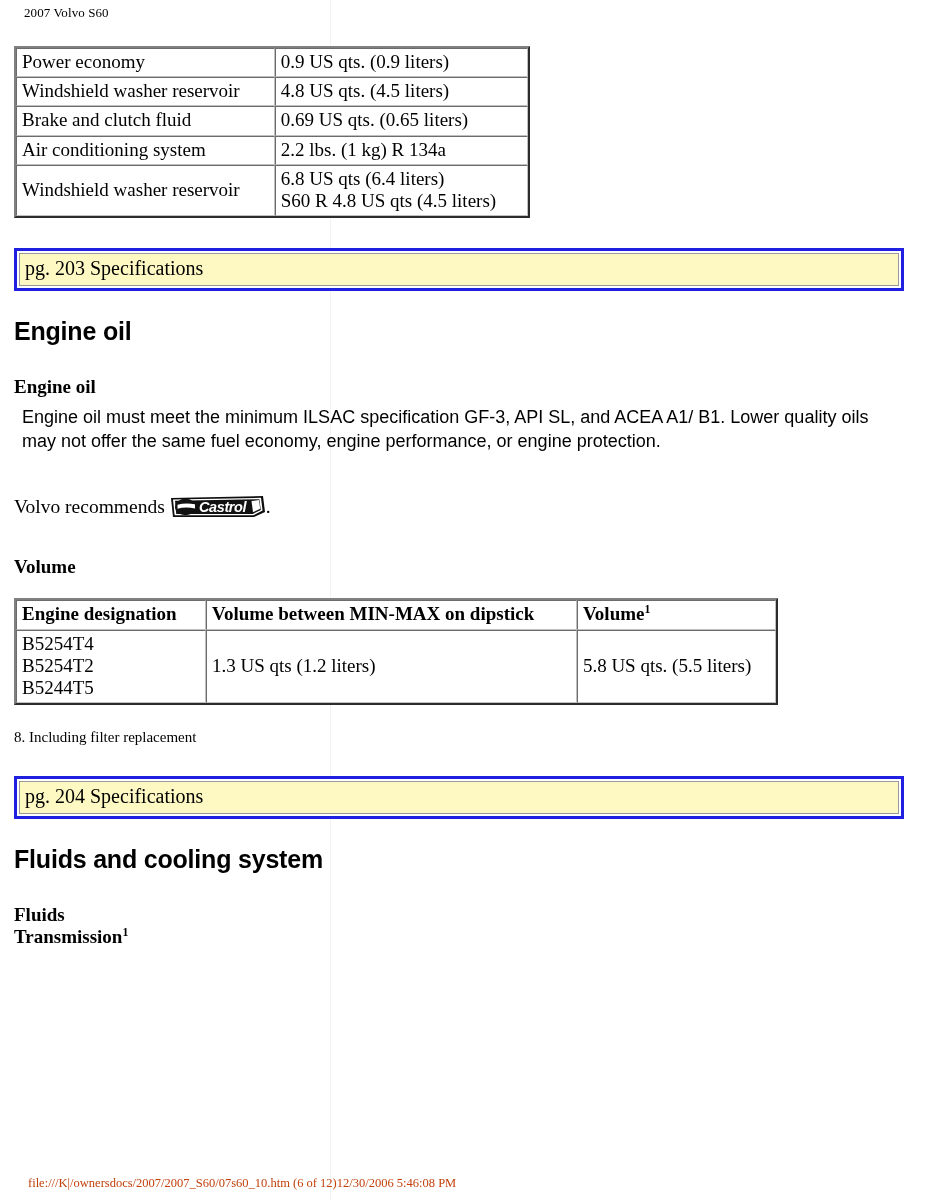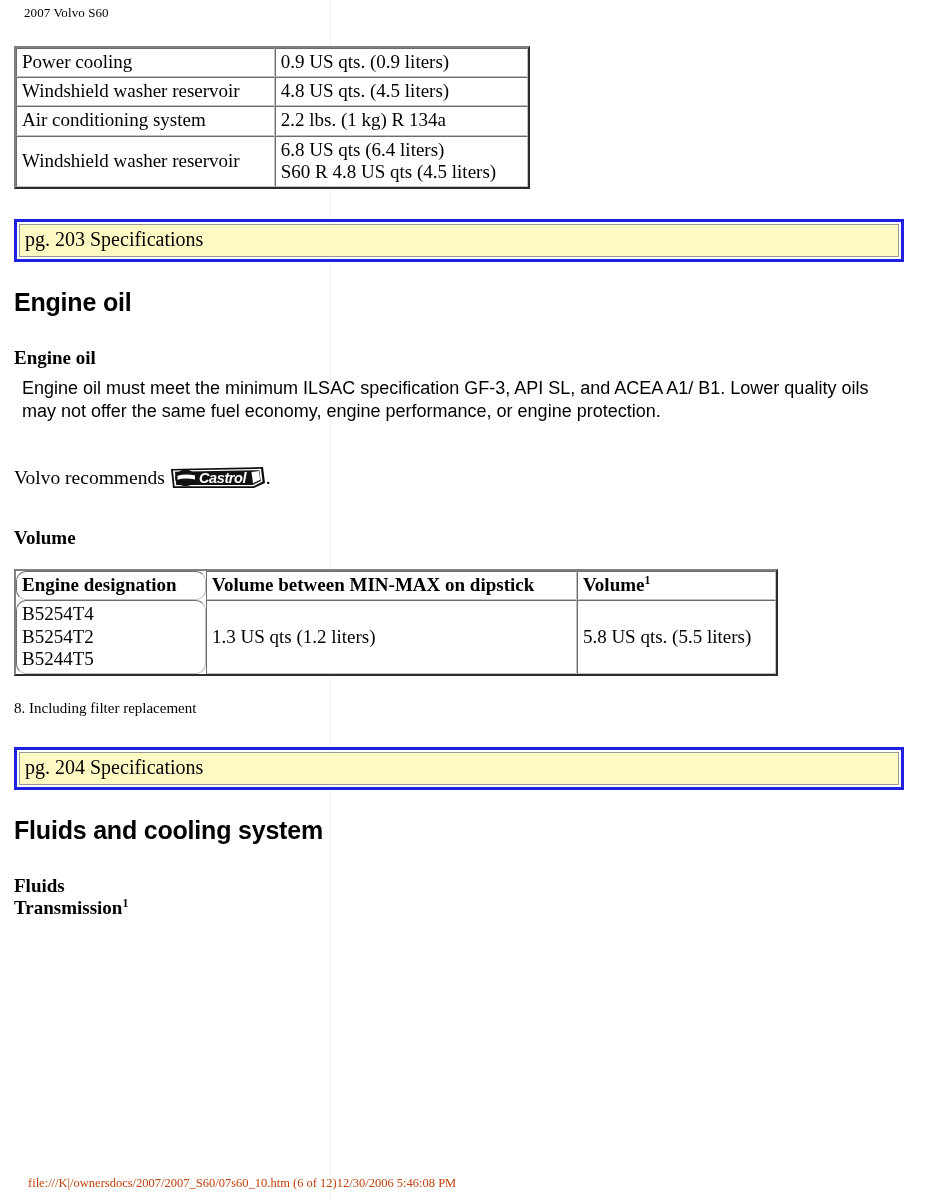--- a/index.html
+++ b/index.html
@@ -74,21 +74,21 @@
     vertical-align: top;
   }
 
   
   #table-fluid-capacities { width: 516px; }
   #table-fluid-capacities td.c1 { width: 252px; }
   #table-fluid-capacities td.c2 { width: 248px; }
 
   
   #table-engine-oil-volume { width: 764px; }
-  #table-engine-oil-volume .c1 { width: 180px; border-radius: 10px; }
+  #table-engine-oil-volume .c1 { width: 180px; }
   #table-engine-oil-volume .c2 { width: 366px; }
   #table-engine-oil-volume .c3 { width: 190px; }
   #table-engine-oil-volume td.body { vertical-align: middle; }
   #table-engine-oil-volume td.body.c1 { vertical-align: top; }
   #table-engine-oil-volume td.body.c3 { vertical-align: middle; margin-left: 16px; }
 
   sup { font-size: 0.62em; vertical-align: super; line-height: 0; }
 
   
   .page-marker {
@@ -174,26 +174,30 @@
 
   <div class="page-seam"></div>
 
   <div class="doc-header">2007 Volvo S60</div>
 
   <div class="content">
 
     <table class="spec" id="table-fluid-capacities">
       <tbody>
         <tr>
-          <td class="c1">Power cooling</td>
+          <td class="c1">Power economy</td>
           <td class="c2">0.9 US qts. (0.9 liters)</td>
         </tr>
         <tr>
           <td class="c1">Windshield washer reservoir</td>
           <td class="c2">4.8 US qts. (4.5 liters)</td>
+        </tr>
+        <tr>
+          <td class="c1">Brake and clutch fluid</td>
+          <td class="c2">0.69 US qts. (0.65 liters)</td>
         </tr>
         <tr>
           <td class="c1">Air conditioning system</td>
           <td class="c2">2.2 lbs. (1 kg) R 134a</td>
         </tr>
         <tr>
           <td class="c1">Windshield washer reservoir</td>
           <td class="c2">
             <span>6.8 US qts (6.4 liters)</span><br>
             <span>S60 R 4.8 US qts (4.5 liters)</span>

